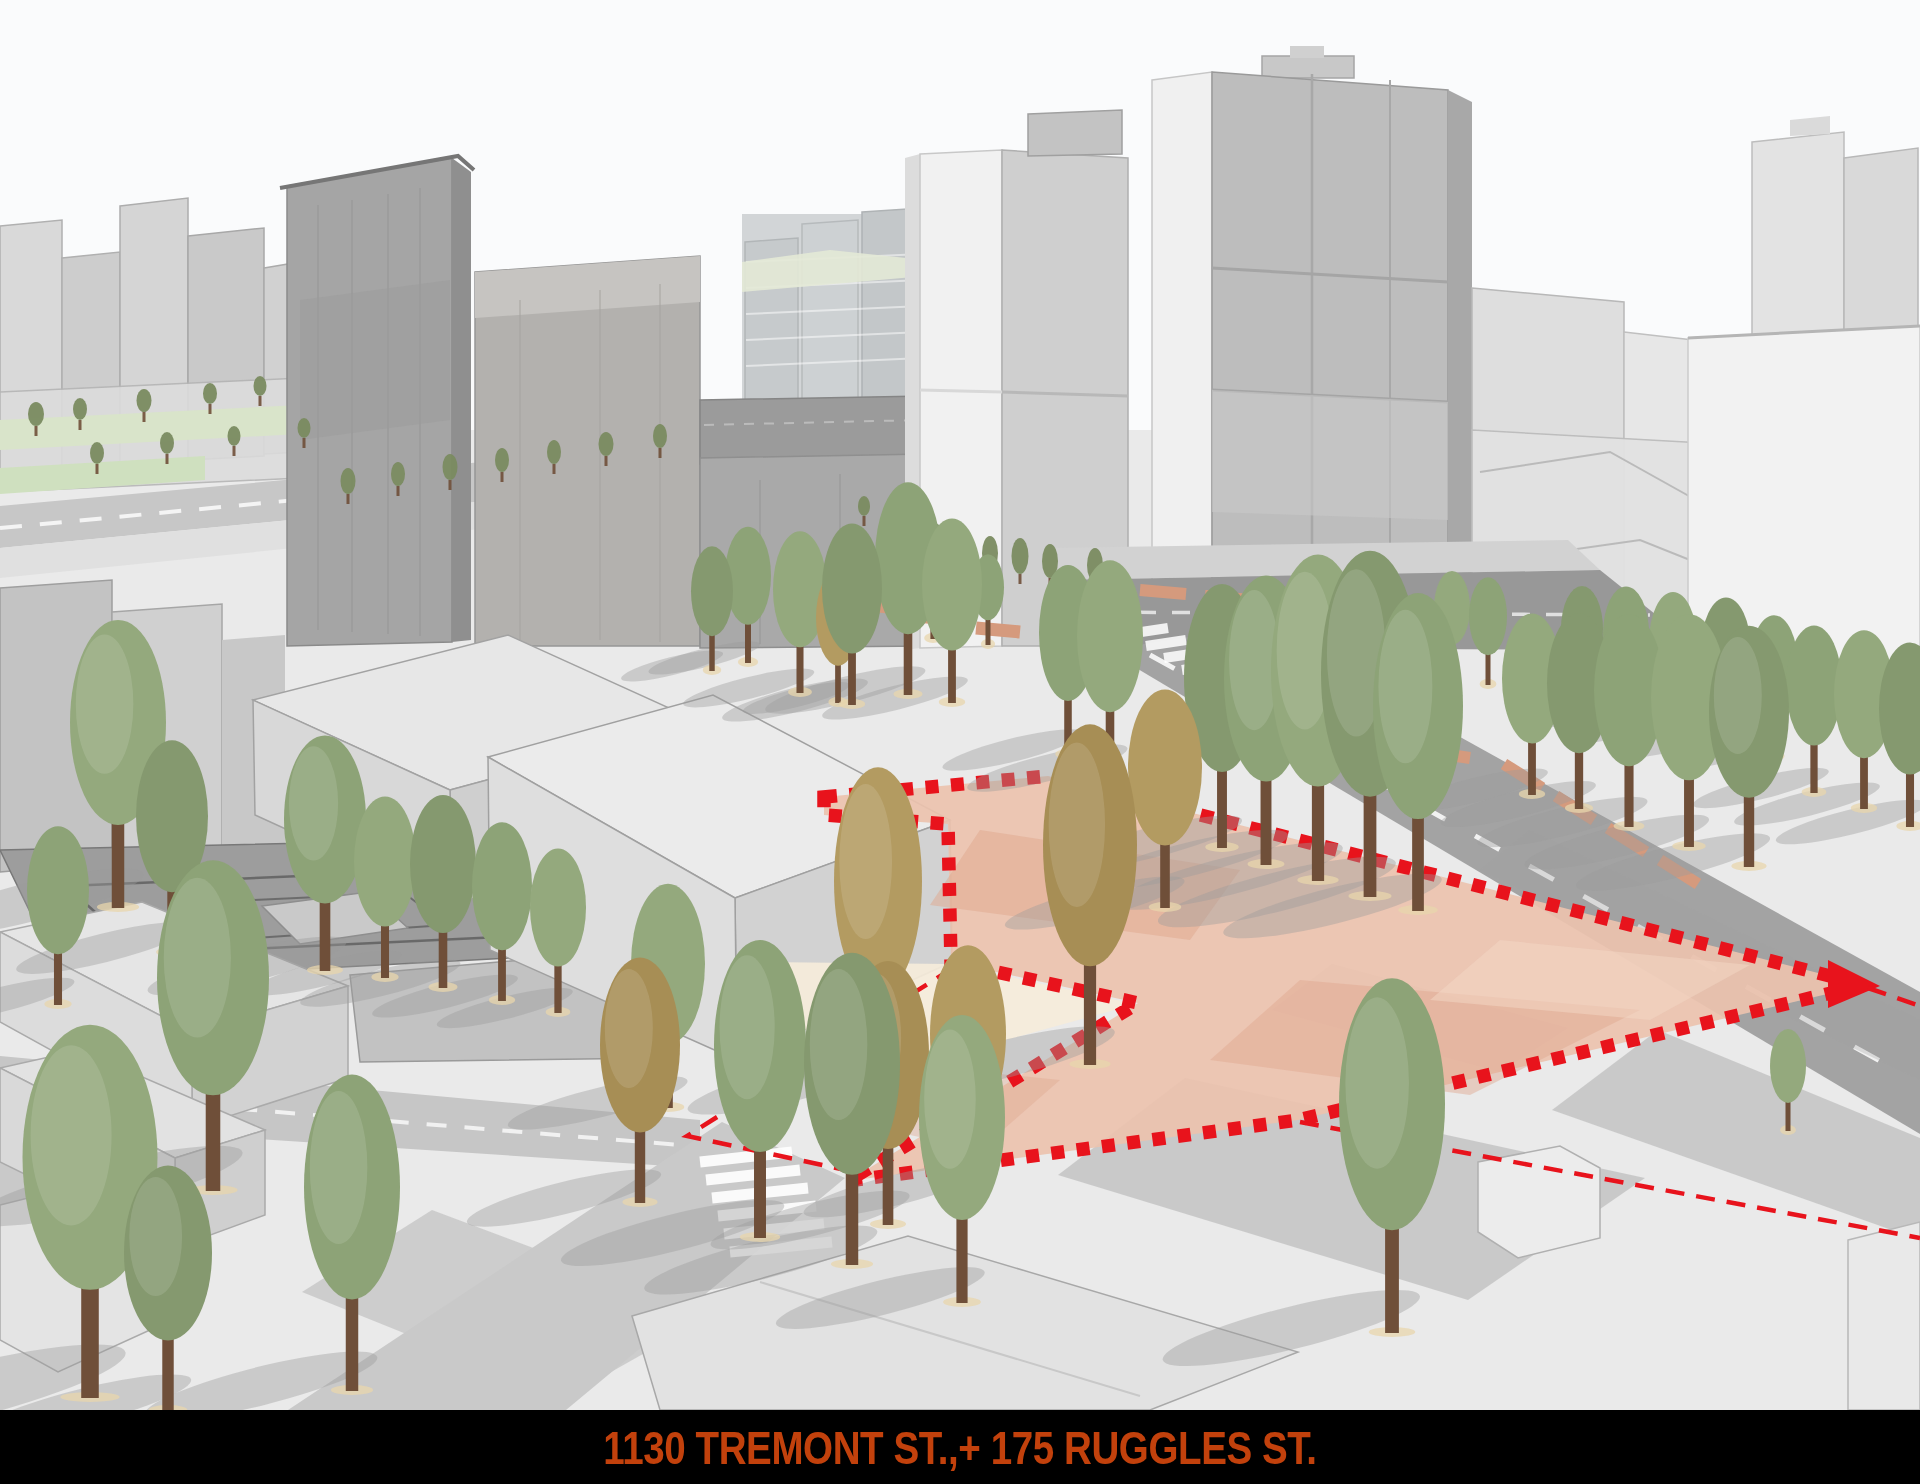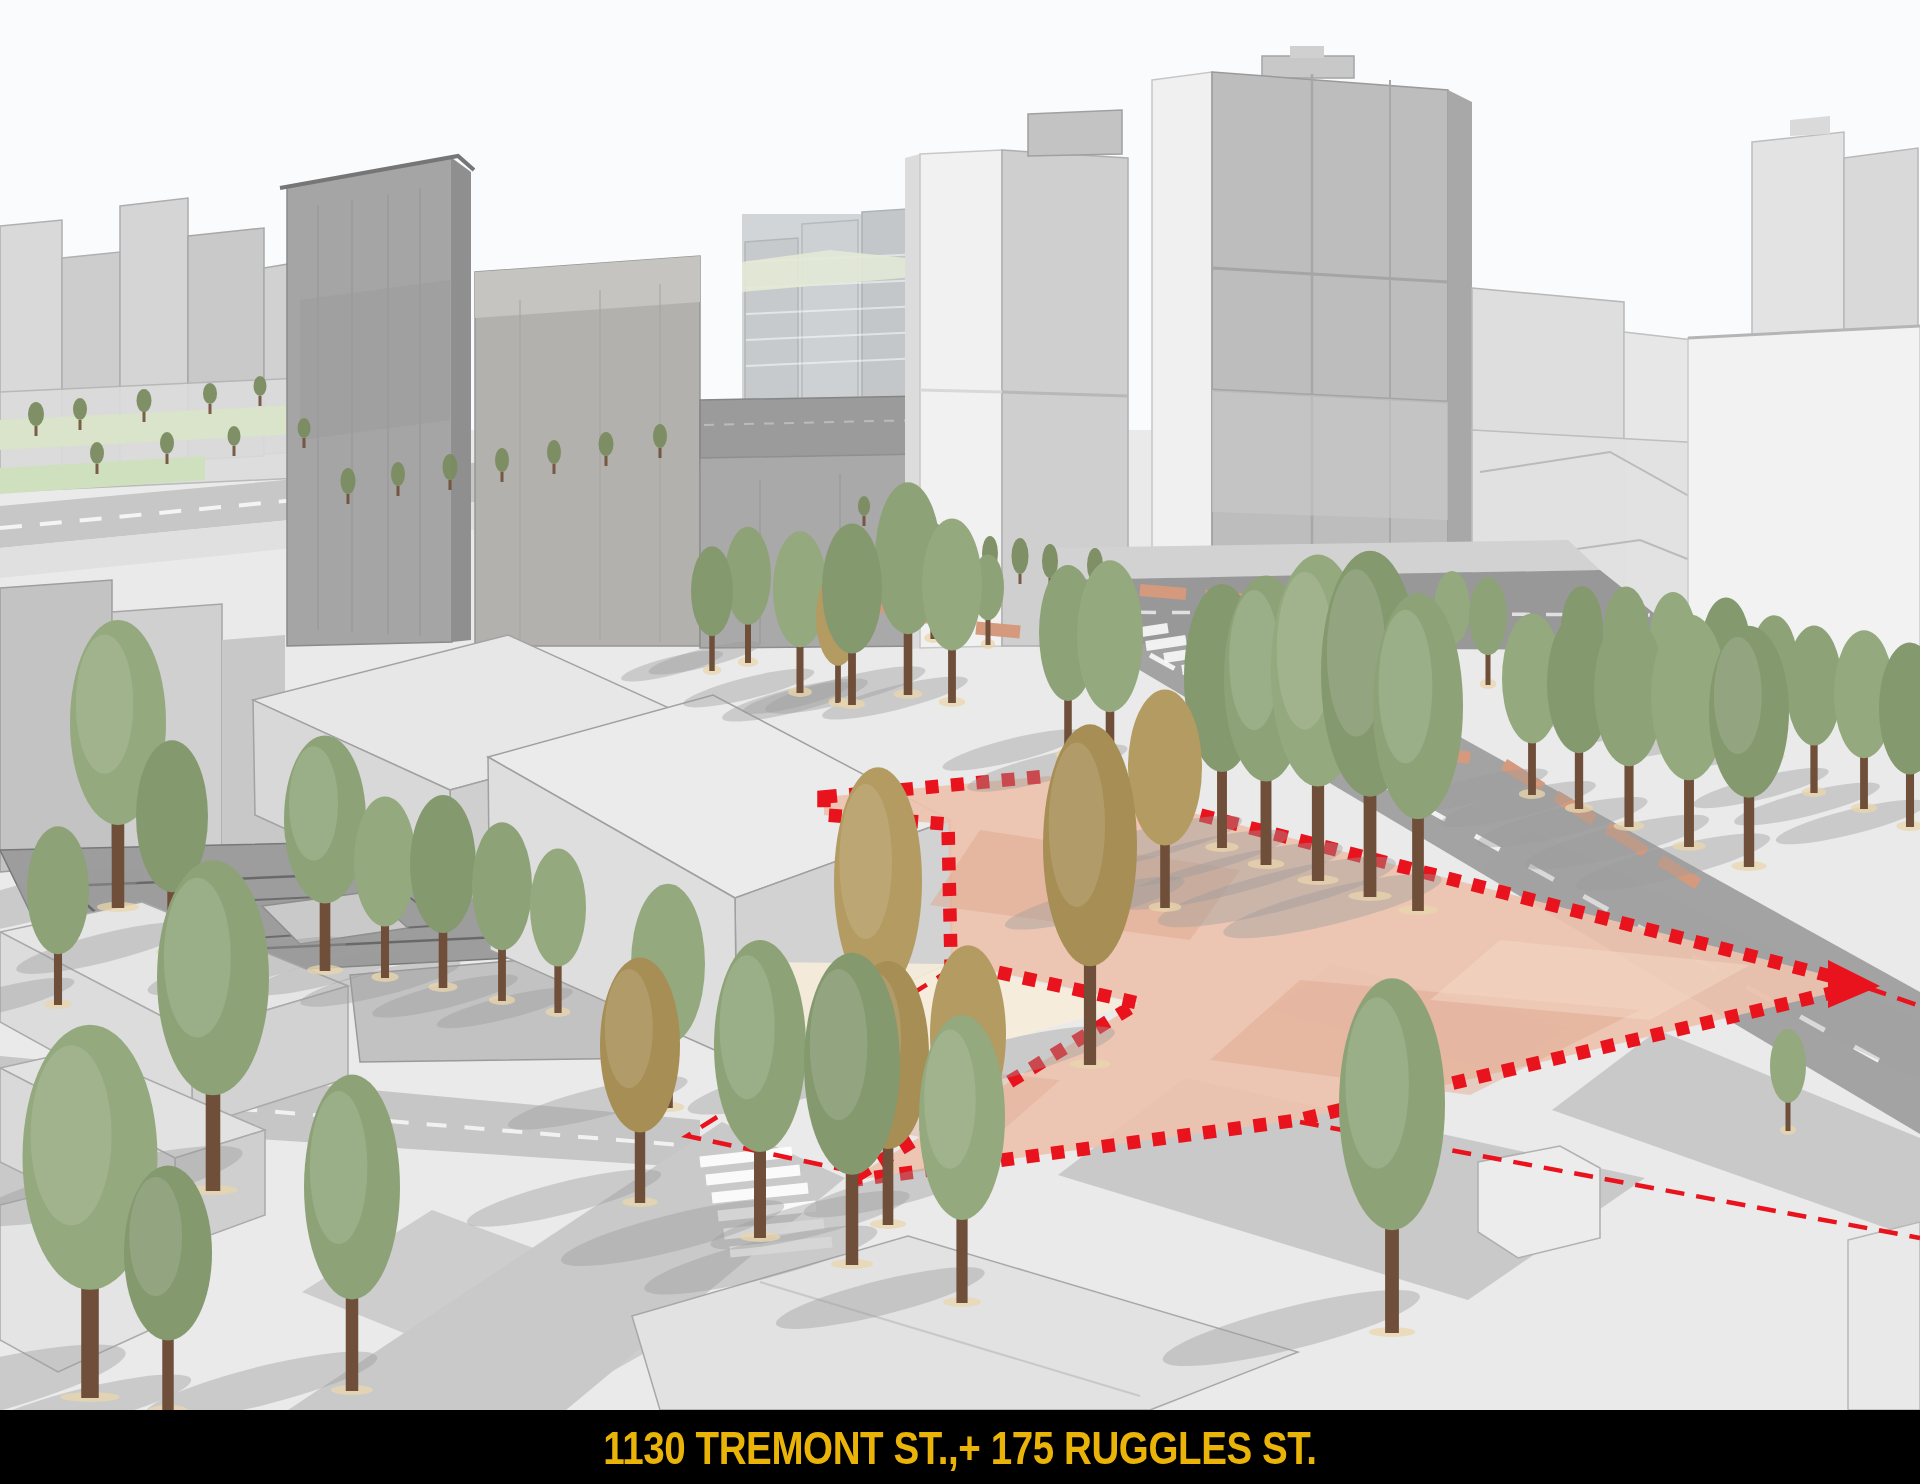--- a/index.html
+++ b/index.html
@@ -448,16 +448,16 @@
           <rect x="81.225" y="1283.7" width="17.55" height="114.3" fill="#6f4f39"></rect>
           <ellipse cx="90" cy="1157.2" rx="67.5" ry="132.5" fill="#94a97d"></ellipse>
           <ellipse cx="71.1" cy="1135.3" rx="40.5" ry="90.10000000000001" fill="#ffffff" opacity="0.12"></ellipse>
           <ellipse cx="168" cy="1410" rx="19.36" ry="5" fill="#e8d6ac" opacity="0.75"></ellipse>
           <rect x="162.28" y="1334.5" width="11.440000000000001" height="76.5" fill="#6f4f39"></rect>
           <ellipse cx="168" cy="1253" rx="44" ry="87.5" fill="#85996f"></ellipse>
           <ellipse cx="155.68" cy="1236.5" rx="26.4" ry="59.50000000000001" fill="#ffffff" opacity="0.12"></ellipse>
         </g>
     </svg>
   </div>
-  <div class="banner" style="background: rgb(0, 0, 0); color: #eab308;">
+  <div class="banner" style="background: rgb(0, 0, 0); color: #c2410c;">
     <span>1130 TREMONT ST.,+ 175 RUGGLES ST.</span>
   </div>
 </div>
 
 </body></html>

